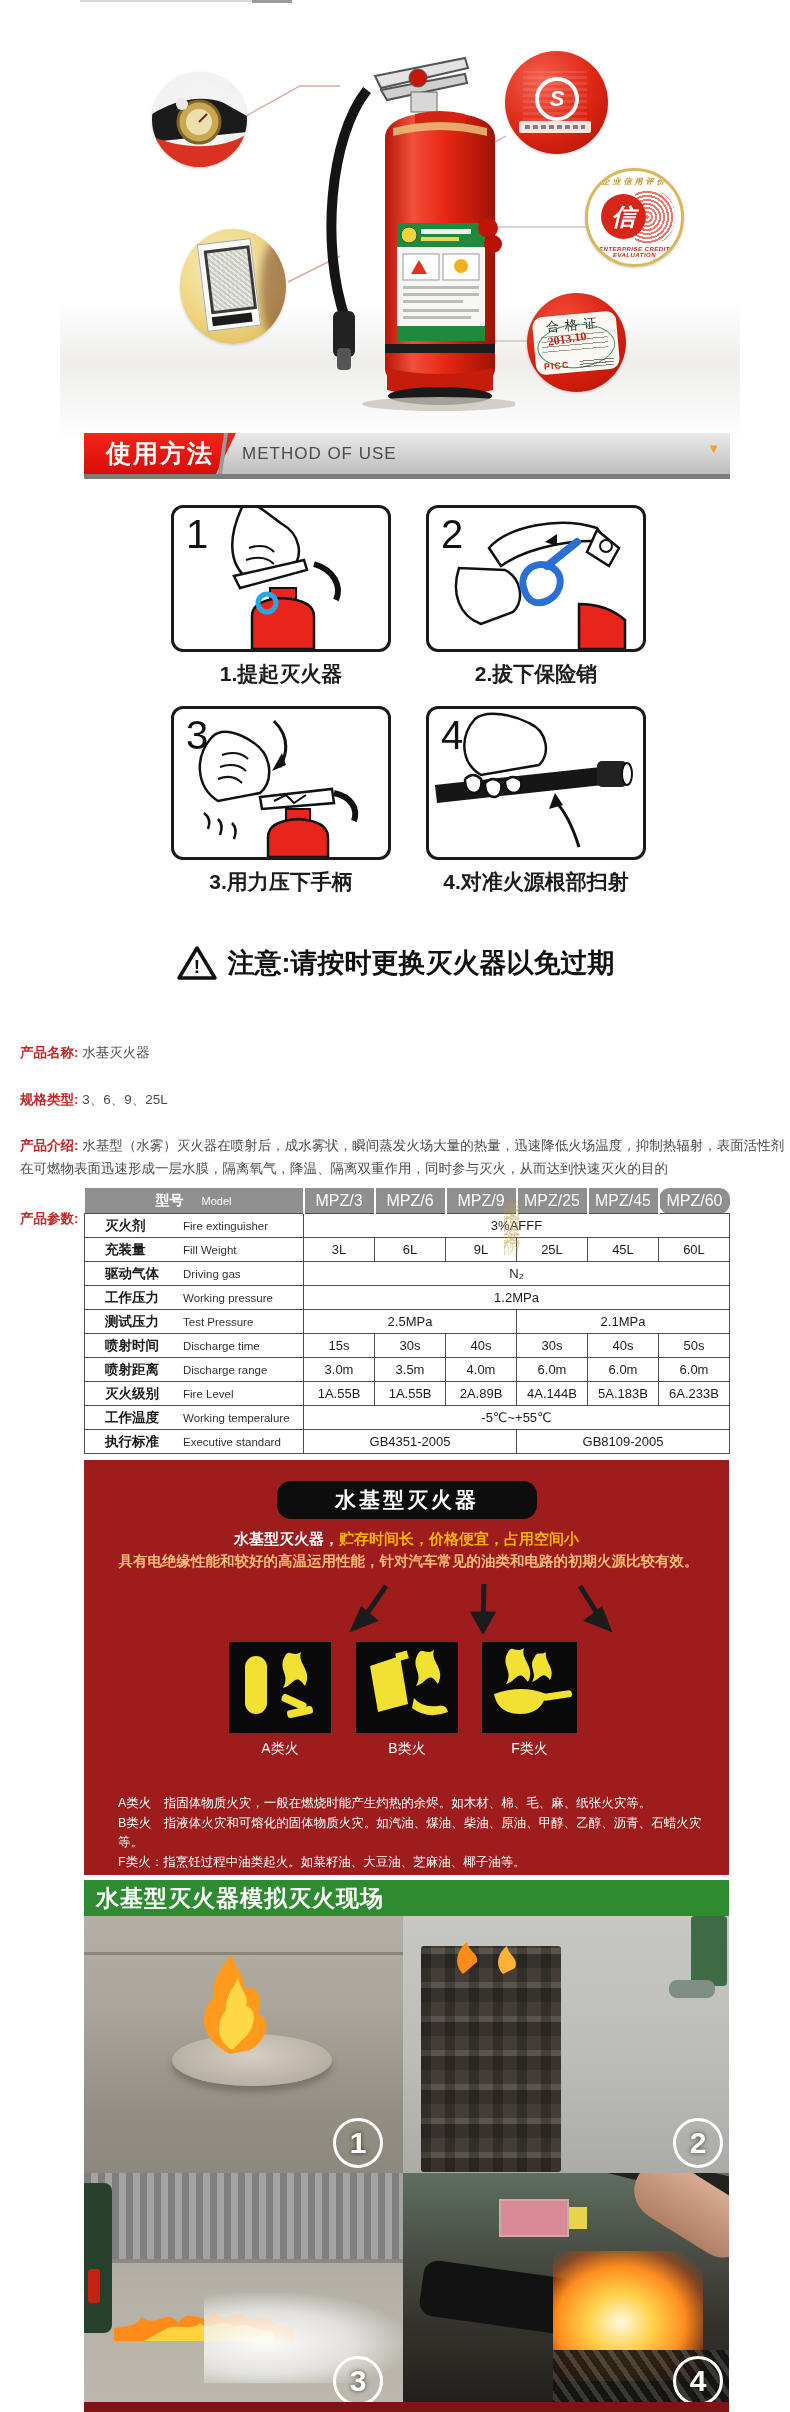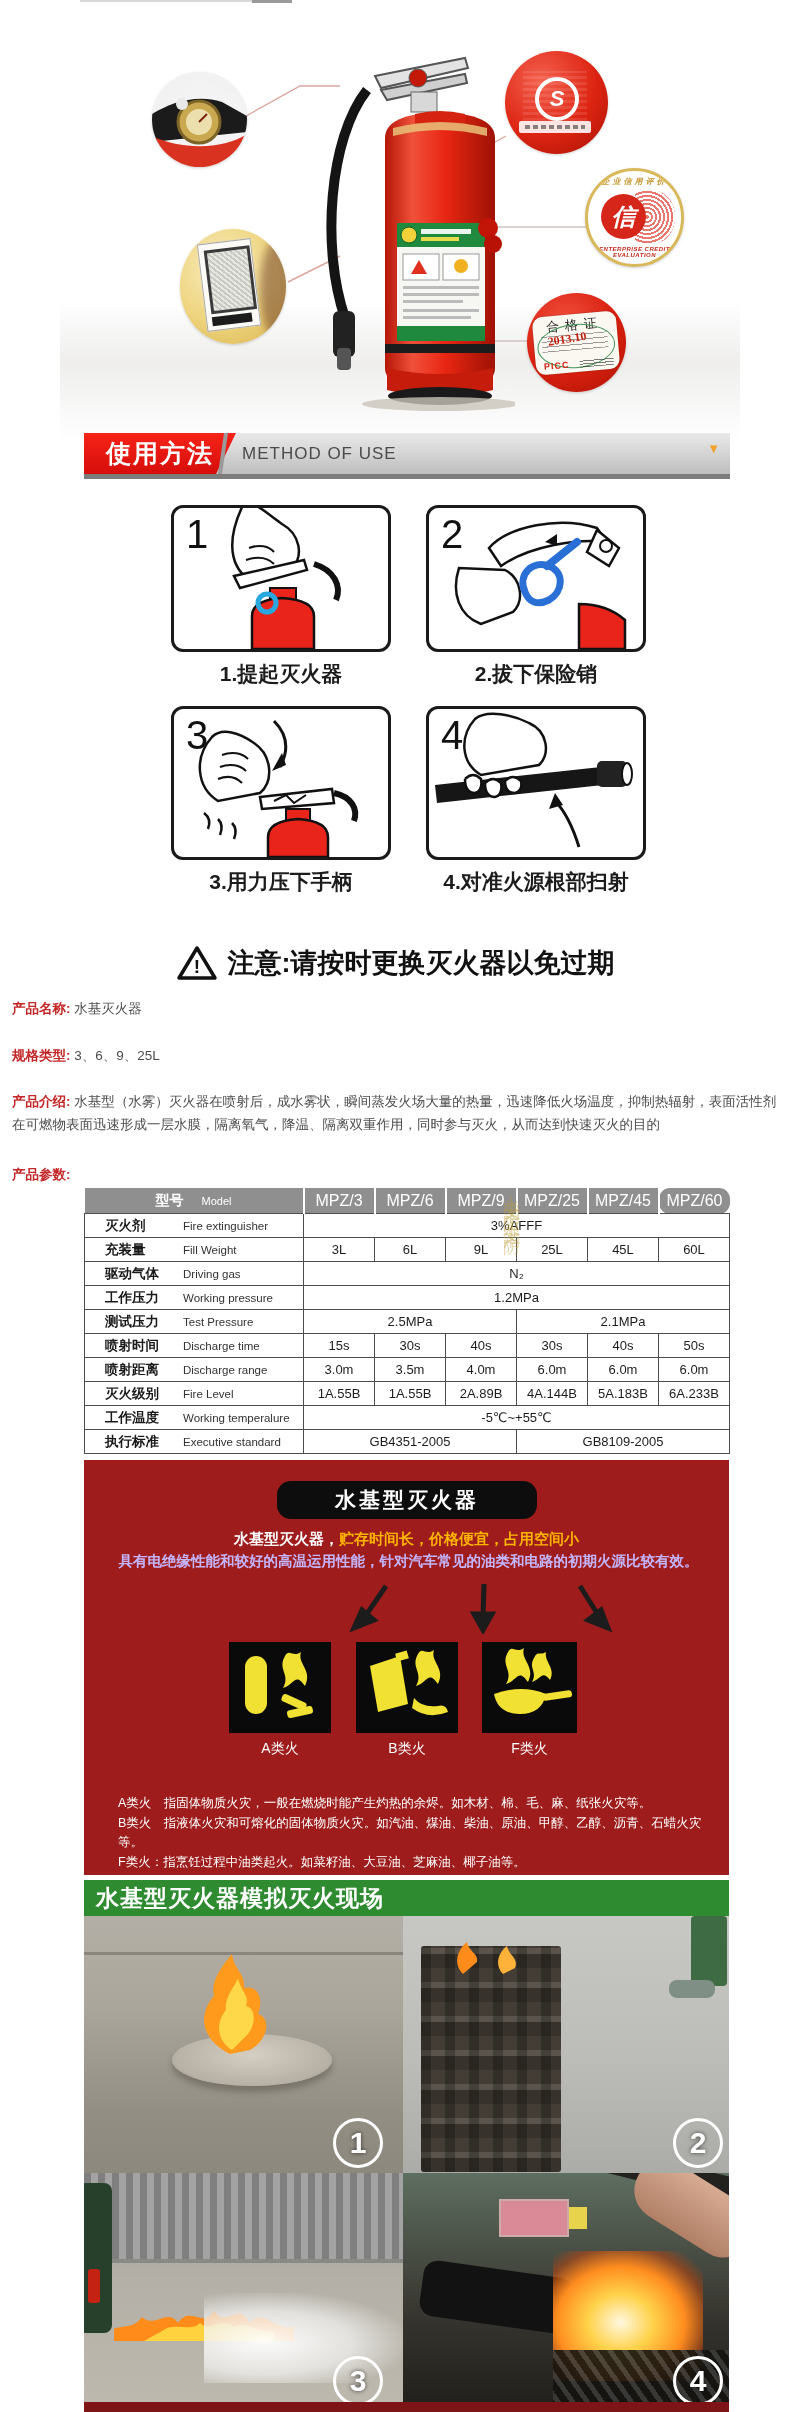--- a/index.html
+++ b/index.html
@@ -89,21 +89,21 @@
   .cap1{left:171px;top:660px;}
   .cap2{left:426px;top:660px;}
   .cap3{left:171px;top:868px;}
   .cap4{left:426px;top:868px;}
 
   
   .warning{position:absolute;left:0;top:944px;width:790px;display:flex;align-items:center;justify-content:center;gap:10px;}
   .warning-text{font-size:27px;font-weight:bold;color:#111;}
 
   
-  .info-line{position:absolute;left:12px;font-size:13.5px;color:#4c4c4c;}
+  .info-line{position:absolute;left:20px;font-size:13.5px;color:#4c4c4c;margin-top:44px;}
   .info-label{color:#c32727;font-weight:bold;}
   .i-name{top:1000px;}
   .i-spec{top:1047px;}
   .i-intro{top:1090px;width:770px;line-height:23px;}
   .i-params{top:1166px;}
 
   
   .spec{position:absolute;left:84px;top:1188px;width:645px;}
   table{border-collapse:collapse;width:645px;table-layout:fixed;}
   th{background:#8f8f8f;color:#fff;font-weight:normal;height:25px;border-right:2px solid #fff;padding:0;}
@@ -116,21 +116,21 @@
   td.lab .en{font-size:11.5px;color:#333;}
   .watermark{position:absolute;left:416px;top:-6px;height:276px;writing-mode:vertical-rl;
     color:rgba(190,160,60,.40);font-size:17px;letter-spacing:6px;pointer-events:none;z-index:3;}
 
   
   .promo{position:absolute;left:84px;top:1460px;width:645px;height:415px;background:#9e1c1c;}
   .promo-banner{position:absolute;left:193px;top:21px;width:260px;height:38px;background:#0d0d0d;border-radius:14px;
     color:#fff;font-size:21px;font-weight:bold;letter-spacing:3px;text-align:center;line-height:38px;}
   .promo-l1{position:absolute;left:0;top:70px;width:645px;text-align:center;font-size:15px;font-weight:bold;color:#fff;}
   .promo-l1 .yel{color:#ffb400;}
-  .promo-l2{position:absolute;left:0;top:92px;width:649px;text-align:center;font-size:14.5px;font-weight:bold;color:#c4b5fd;}
+  .promo-l2{position:absolute;left:0;top:92px;width:649px;text-align:center;font-size:14.5px;font-weight:bold;color:#fdba74;}
   .fire-sq{position:absolute;top:182px;width:102px;height:91px;background:#0a0a0a;}
   .fs1{left:145px;} .fs2{left:272px;} .fs3{left:398px;width:95px;}
   .fire-lab{position:absolute;top:280px;width:102px;text-align:center;color:#fff;font-size:14px;}
   .fl1{left:145px;} .fl2{left:272px;} .fl3{left:398px;width:95px;}
   .promo-desc{position:absolute;left:34px;top:334px;width:590px;color:#fff;font-size:12.5px;line-height:19.5px;}
 
   
   .gallery-title{position:absolute;left:84px;top:1880px;width:645px;height:36px;background:#2f8b30;
     color:#fff;font-size:23px;font-weight:bold;line-height:36px;padding-left:12px;box-sizing:border-box;letter-spacing:1px;}
   .grid{position:absolute;left:84px;top:1916px;width:645px;height:496px;overflow:hidden;}

